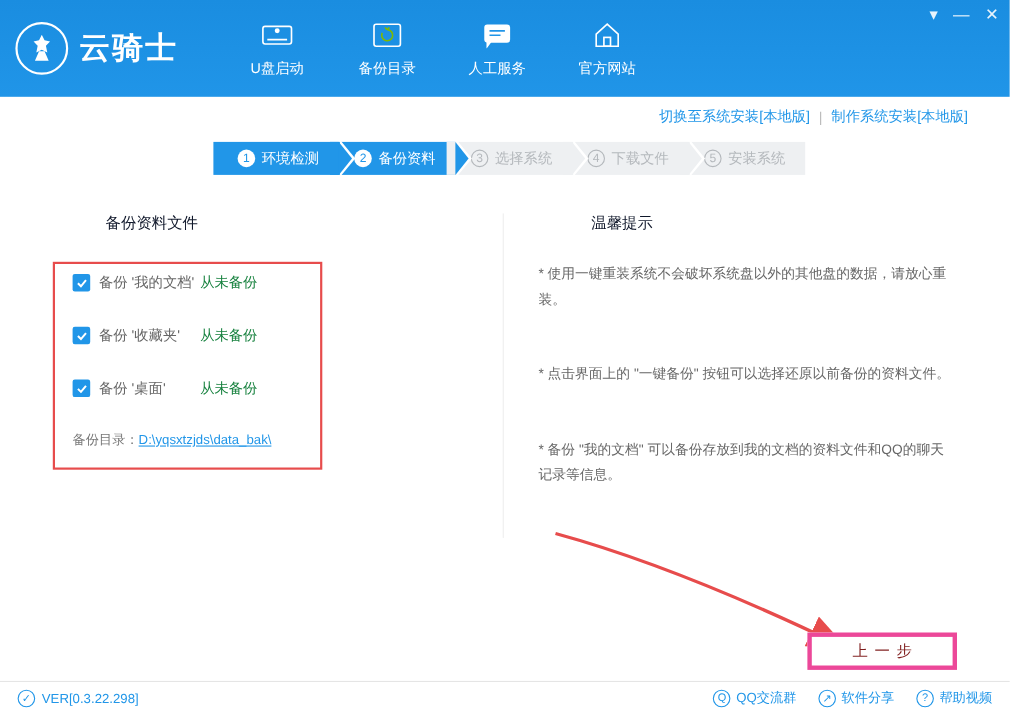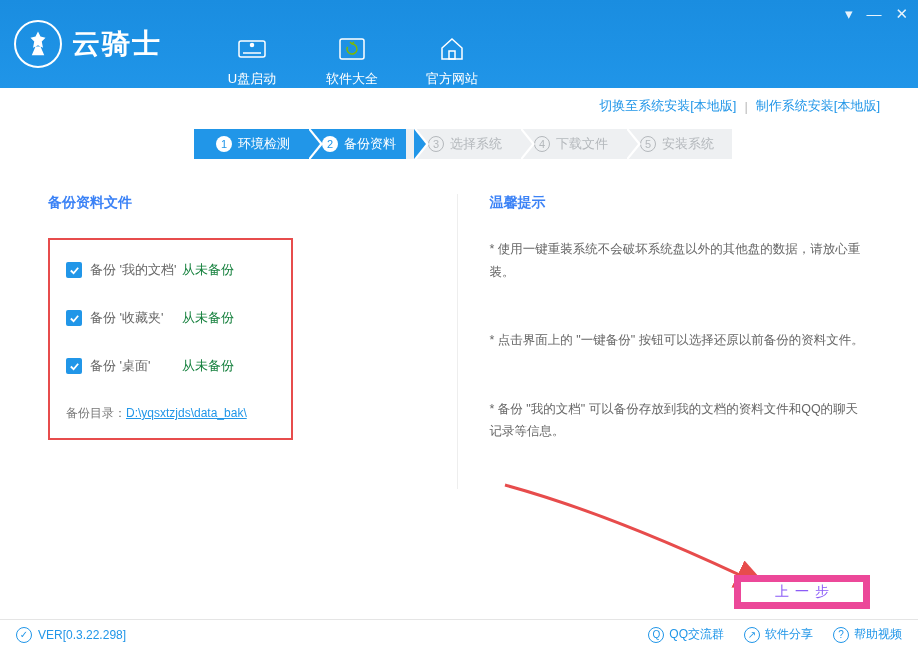--- a/index.html
+++ b/index.html
@@ -5,21 +5,21 @@
     * { margin: 0; padding: 0; box-sizing: border-box; font-family: "Microsoft YaHei", Arial, sans-serif; }
     body { width: 918px; height: 649px; background: #fff; overflow: hidden; position: relative; }
     
     .header { height: 88px; background: linear-gradient(to bottom, #1a8de0, #2095e8); display: flex; align-items: center; padding: 0 0 0 14px; position: relative; }
     .logo-area { display: flex; align-items: center; margin-right: 40px; }
     .logo-circle { width: 48px; height: 48px; border: 2px solid #fff; border-radius: 50%; display: flex; align-items: center; justify-content: center; margin-right: 10px; }
     .logo-knight { color: #fff; }
     .logo-text { color: #fff; font-size: 28px; font-weight: bold; letter-spacing: 2px; }
     
     .nav { display: flex; height: 100%; }
-    .nav-item { width: 100px; display: flex; flex-direction: column; align-items: center; justify-content: flex-end; color: #fff; cursor: pointer; }
+    .nav-item { width: 100px; display: flex; flex-direction: column; align-items: center; justify-content: center; color: #fff; cursor: pointer; }
     .nav-item.active { background: rgba(255,255,255,0.18); }
     .nav-icon { width: 36px; height: 28px; margin-bottom: 7px; display: flex; align-items: center; justify-content: center; }
     .nav-label { font-size: 13px; }
     
     .win-controls { position: absolute; top: 6px; right: 10px; display: flex; gap: 14px; }
     .win-btn { color: #fff; cursor: pointer; font-size: 15px; line-height: 1; opacity: 0.9; }
     
     .sublinks { height: 36px; display: flex; align-items: center; justify-content: flex-end; padding-right: 38px; gap: 8px; font-size: 13px; }
     .sublinks a { color: #2196e8; text-decoration: none; }
     .sublinks .sep { color: #bbb; }
@@ -34,35 +34,35 @@
     .step.pending { background: #eef0f2; color: #b4b8bc; }
     .step.pending::after { border-left: 12px solid #eef0f2; }
     .step-num { display: inline-flex; width: 16px; height: 16px; border-radius: 50%; align-items: center; justify-content: center; font-size: 11px; margin-right: 6px; }
     .step.done .step-num { background: #fff; color: #2196e8; }
     .step.pending .step-num { border: 1px solid #b4b8bc; color: #b4b8bc; }
     
     .main { display: flex; padding: 0 48px; }
     .panel { flex: 1; }
     .panel.left { padding-right: 28px; border-right: 1px solid #eee; }
     .panel.right { padding-left: 32px; }
-    .panel-title { font-size: 14px; color: #3b82f6; font-weight: bold; margin-bottom: 26px; }
-    
-    .backup-box { border: 2px solid #e74c4c; padding: 21px 16px 16px; width: 245px; }
+    .panel-title { font-size: 14px; color: #0f172a; font-weight: normal; margin-bottom: 26px; margin-left: 48px; }
+    
+    .backup-box { border: 2px solid #e74c4c; padding: 8px 16px 16px; width: 245px; }
     .backup-item { display: flex; align-items: center; margin-bottom: 30px; font-size: 13px; }
     .checkbox { width: 16px; height: 16px; background: #2196e8; border-radius: 2px; display: inline-flex; align-items: center; justify-content: center; margin-right: 8px; flex-shrink: 0; }
     .checkbox svg { width: 11px; height: 11px; }
     .backup-label { color: #666; width: 92px; }
     .backup-status { color: #15803d; }
     .backup-dir { font-size: 12px; color: #777; }
     .backup-dir a { color: #2196e8; text-decoration: underline; }
     
     .tips p { font-size: 12.5px; color: #666; line-height: 1.8; margin-bottom: 46px; }
     
     .actions { position: absolute; bottom: 40px; right: 48px; display: flex; gap: 20px; }
-    .btn { width: 136px; height: 34px; border: 7px solid #ec4899; background: #fff; color: #8b5cf6; font-size: 14px; cursor: pointer; letter-spacing: 6px; text-indent: 6px; }
+    .btn { width: 136px; height: 34px; border: 4px solid #ec4899; background: #fff; color: #7f1d1d; font-size: 14px; cursor: pointer; letter-spacing: 6px; text-indent: 6px; }
     .btn.highlight { border-width: 2px; }
     
     .arrow-annotation { position: absolute; left: 495px; top: 475px; pointer-events: none; }
     
     .footer { position: absolute; bottom: 0; left: 0; right: 0; height: 30px; border-top: 1px solid #e5e5e5; display: flex; align-items: center; padding: 0 16px; font-size: 12px; }
     .footer-left { display: flex; align-items: center; color: #2196e8; }
     .footer-right { margin-left: auto; display: flex; gap: 20px; }
     .footer-link { color: #2196e8; display: flex; align-items: center; gap: 5px; cursor: pointer; }
     .footer-icon { width: 16px; height: 16px; border: 1.5px solid #2196e8; border-radius: 50%; display: inline-flex; align-items: center; justify-content: center; font-size: 10px; }
   </style>
@@ -89,21 +89,32 @@
         </div>
       <span class="nav-label">U盘启动</span>
     </div>
     <div class="nav-item">
       <div class="nav-icon">
           <svg width="28" height="24" viewBox="0 0 28 24" fill="none" stroke="#fff" stroke-width="1.5">
             <rect x="2" y="2" width="24" height="20" rx="2"></rect>
             <path d="M14 7a5 5 0 1 1-4.5 2.8M14 7l-2-2M14 7l2-2" stroke="#7fba00"></path>
           </svg>
         </div>
-      <span class="nav-label">软件大全</span>
+      <span class="nav-label">备份目录</span>
+    </div>
+    <div class="nav-item">
+      <div class="nav-icon">
+          <svg width="28" height="24" viewBox="0 0 28 24" fill="none" stroke="#fff" stroke-width="1.5">
+            <rect x="3" y="3" width="22" height="15" rx="2" fill="#fff"></rect>
+            <path d="M8 18l-3 4v-4" fill="#fff"></path>
+            <line x1="7" y1="8" x2="21" y2="8" stroke="#2095e8"></line>
+            <line x1="7" y1="12" x2="17" y2="12" stroke="#2095e8"></line>
+          </svg>
+        </div>
+      <span class="nav-label">人工服务</span>
     </div>
     <div class="nav-item">
       <div class="nav-icon">
           <svg width="28" height="26" viewBox="0 0 28 26" fill="none" stroke="#fff" stroke-width="1.5">
             <path d="M4 12L14 3l10 9v11H4z"></path>
             <rect x="11" y="15" width="6" height="8"></rect>
           </svg>
         </div>
       <span class="nav-label">官方网站</span>
     </div>

